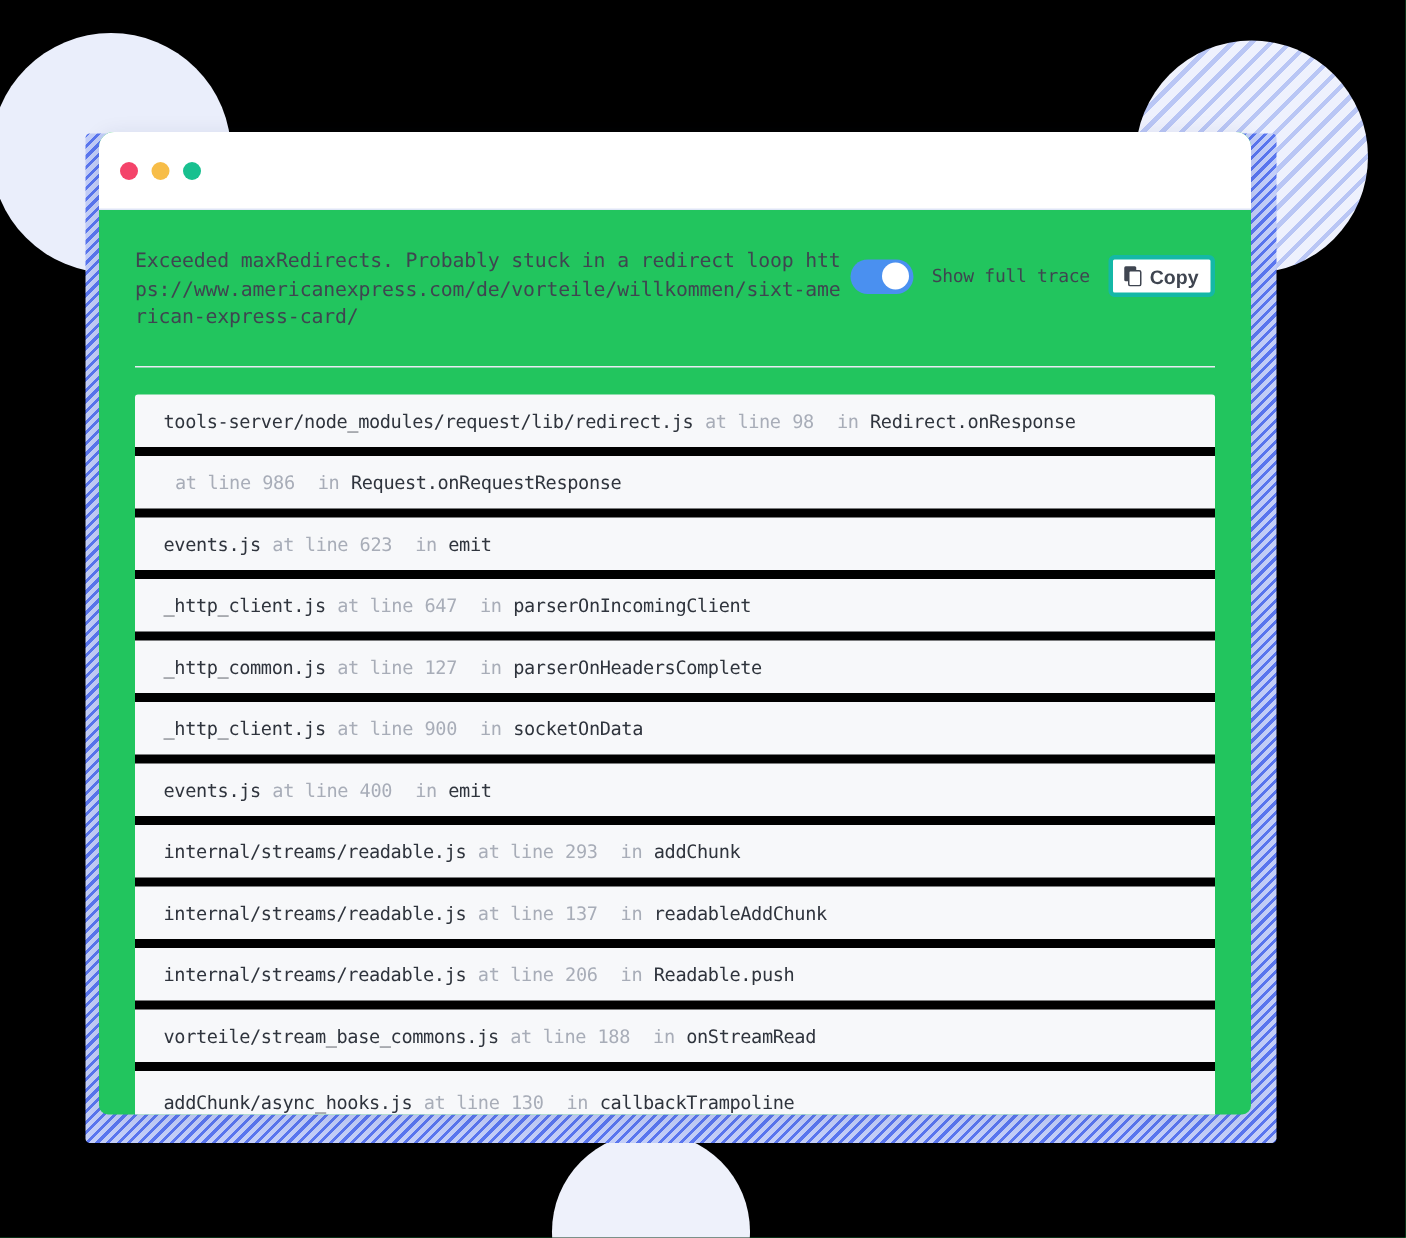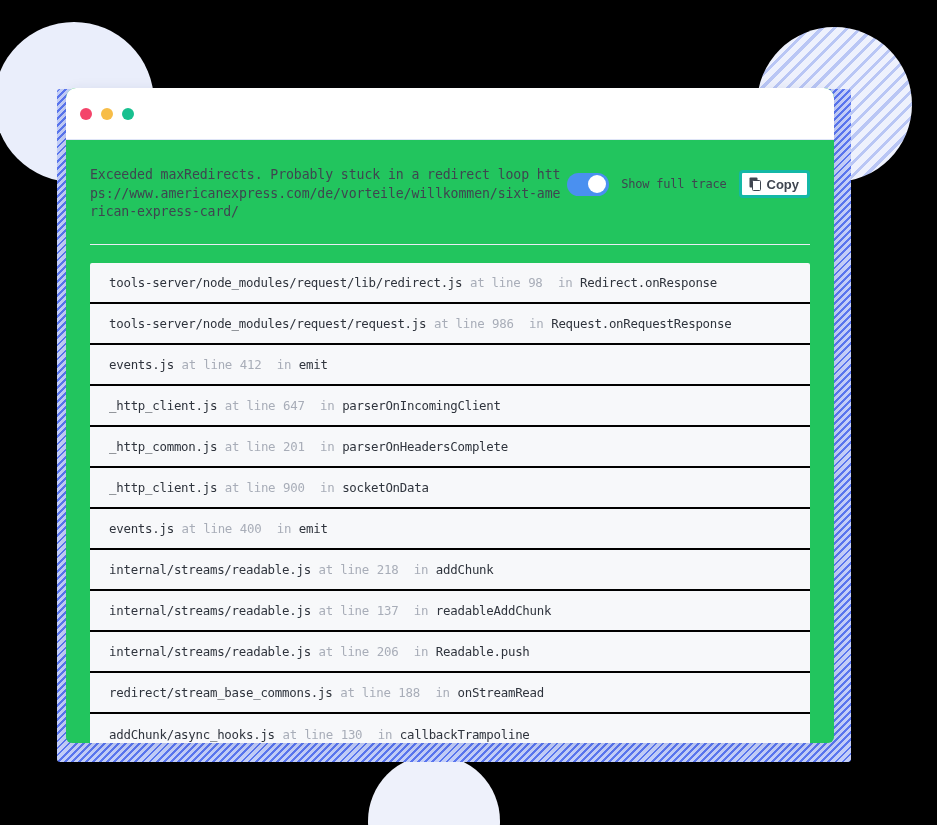--- a/index.html
+++ b/index.html
@@ -196,21 +196,21 @@
     background: #f7f8fa;
     border-radius: 2px;
     overflow: hidden;
   }
   .trace-row {
     height: 41px;
     display: flex;
     align-items: center;
     padding: 0 0 0 19px;
     box-sizing: border-box;
-    border-bottom: 2px solid #000000;
+    border-bottom: 6px solid #000000;
     font-family: "DejaVu Sans Mono", "Liberation Mono", monospace;
     font-size: 12.4px;
     letter-spacing: -0.25px;
     white-space: nowrap;
   }
   .trace-row:last-child { border-bottom: none; }
   .tr-file { color: #2f343d; }
   .tr-dim  { color: #a8adb8; }
   .tr-fn   { color: #2f343d; }
   .sp      { display: inline-block; width: 0.62em; }
@@ -266,37 +266,36 @@
             <span class="tr-dim">at line</span>
             <span class="sp"></span>
             <span class="tr-dim">98</span>
             <span class="sp"></span>
             <span class="sp"></span>
             <span class="tr-dim">in</span>
             <span class="sp"></span>
             <span class="tr-fn">Redirect.onResponse</span>
           </div>
           <div class="trace-row">
-            <span class="tr-file">tools-server/node_modules/request/request.js</span>
             <span class="sp"></span>
             <span class="tr-dim">at line</span>
             <span class="sp"></span>
             <span class="tr-dim">986</span>
             <span class="sp"></span>
             <span class="sp"></span>
             <span class="tr-dim">in</span>
             <span class="sp"></span>
             <span class="tr-fn">Request.onRequestResponse</span>
           </div>
           <div class="trace-row">
             <span class="tr-file">events.js</span>
             <span class="sp"></span>
             <span class="tr-dim">at line</span>
             <span class="sp"></span>
-            <span class="tr-dim">412</span>
+            <span class="tr-dim">623</span>
             <span class="sp"></span>
             <span class="sp"></span>
             <span class="tr-dim">in</span>
             <span class="sp"></span>
             <span class="tr-fn">emit</span>
           </div>
           <div class="trace-row">
             <span class="tr-file">_http_client.js</span>
             <span class="sp"></span>
             <span class="tr-dim">at line</span>
@@ -306,21 +305,21 @@
             <span class="sp"></span>
             <span class="tr-dim">in</span>
             <span class="sp"></span>
             <span class="tr-fn">parserOnIncomingClient</span>
           </div>
           <div class="trace-row">
             <span class="tr-file">_http_common.js</span>
             <span class="sp"></span>
             <span class="tr-dim">at line</span>
             <span class="sp"></span>
-            <span class="tr-dim">201</span>
+            <span class="tr-dim">127</span>
             <span class="sp"></span>
             <span class="sp"></span>
             <span class="tr-dim">in</span>
             <span class="sp"></span>
             <span class="tr-fn">parserOnHeadersComplete</span>
           </div>
           <div class="trace-row">
             <span class="tr-file">_http_client.js</span>
             <span class="sp"></span>
             <span class="tr-dim">at line</span>
@@ -342,21 +341,21 @@
             <span class="sp"></span>
             <span class="tr-dim">in</span>
             <span class="sp"></span>
             <span class="tr-fn">emit</span>
           </div>
           <div class="trace-row">
             <span class="tr-file">internal/streams/readable.js</span>
             <span class="sp"></span>
             <span class="tr-dim">at line</span>
             <span class="sp"></span>
-            <span class="tr-dim">218</span>
+            <span class="tr-dim">293</span>
             <span class="sp"></span>
             <span class="sp"></span>
             <span class="tr-dim">in</span>
             <span class="sp"></span>
             <span class="tr-fn">addChunk</span>
           </div>
           <div class="trace-row">
             <span class="tr-file">internal/streams/readable.js</span>
             <span class="sp"></span>
             <span class="tr-dim">at line</span>
@@ -374,21 +373,21 @@
             <span class="tr-dim">at line</span>
             <span class="sp"></span>
             <span class="tr-dim">206</span>
             <span class="sp"></span>
             <span class="sp"></span>
             <span class="tr-dim">in</span>
             <span class="sp"></span>
             <span class="tr-fn">Readable.push</span>
           </div>
           <div class="trace-row">
-            <span class="tr-file">redirect/stream_base_commons.js</span>
+            <span class="tr-file">vorteile/stream_base_commons.js</span>
             <span class="sp"></span>
             <span class="tr-dim">at line</span>
             <span class="sp"></span>
             <span class="tr-dim">188</span>
             <span class="sp"></span>
             <span class="sp"></span>
             <span class="tr-dim">in</span>
             <span class="sp"></span>
             <span class="tr-fn">onStreamRead</span>
           </div>

